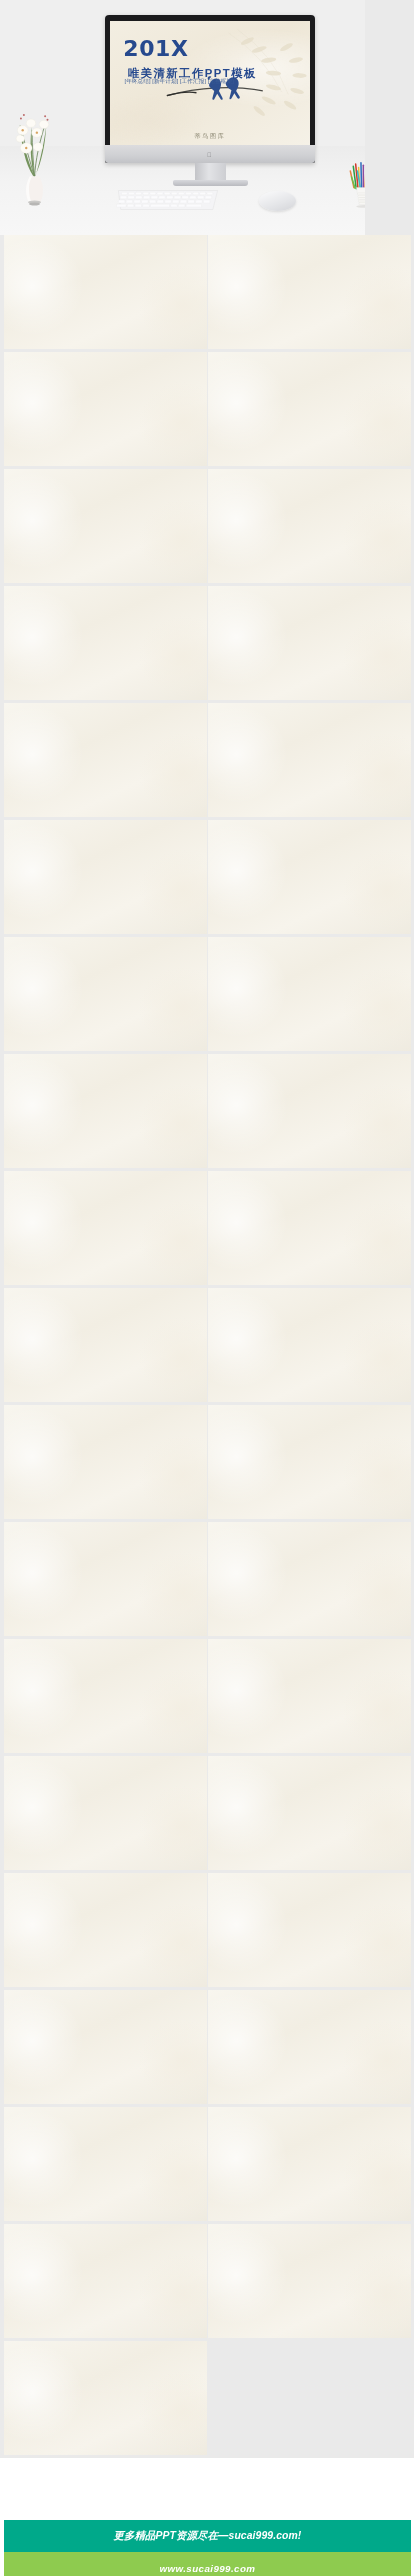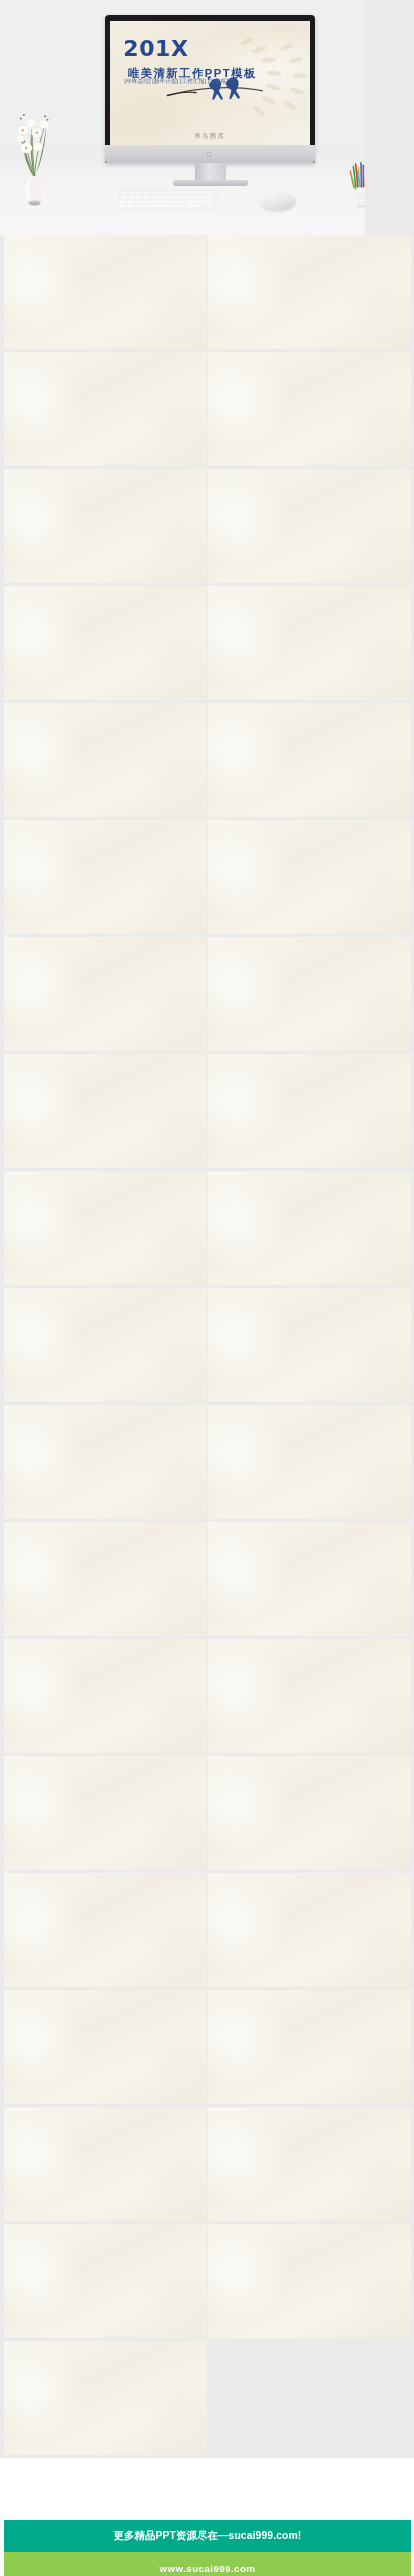--- a/index.html
+++ b/index.html
@@ -60,21 +60,21 @@
   .bg-paper { position:absolute; inset:0;
     background:
       radial-gradient(ellipse 35% 60% at 14% 45%, rgba(255,255,255,.75), rgba(255,255,255,0) 72%),
       radial-gradient(ellipse 30% 50% at 88% 62%, rgba(243,238,226,.9), rgba(255,255,255,0) 72%),
       linear-gradient(155deg,#f8f6ef 0%,#f2eee3 38%,#f7f4ec 68%,#efebe0 100%);
   }
 
   
   .footer { width:415px; background:#fff; padding-top:62px; }
   .band1, .band2 { margin:0 3.6px; display:flex; align-items:center; justify-content:center;
-                   color:#fff; font-weight:bold; }
+                   color:#fff; font-weight:bold;font-style:italic; }
   .band1 { height:32px; background:#00a98a; font-size:10.4px; letter-spacing:0.1px;}
   .band2 { height:32px; background:#8ecb4f; font-size:9.8px; letter-spacing:0.4px;}
 </style>
 </head>
 <body>
 
 <div class="page">
 
   <div class="hero">
     <div class="desk"></div>

